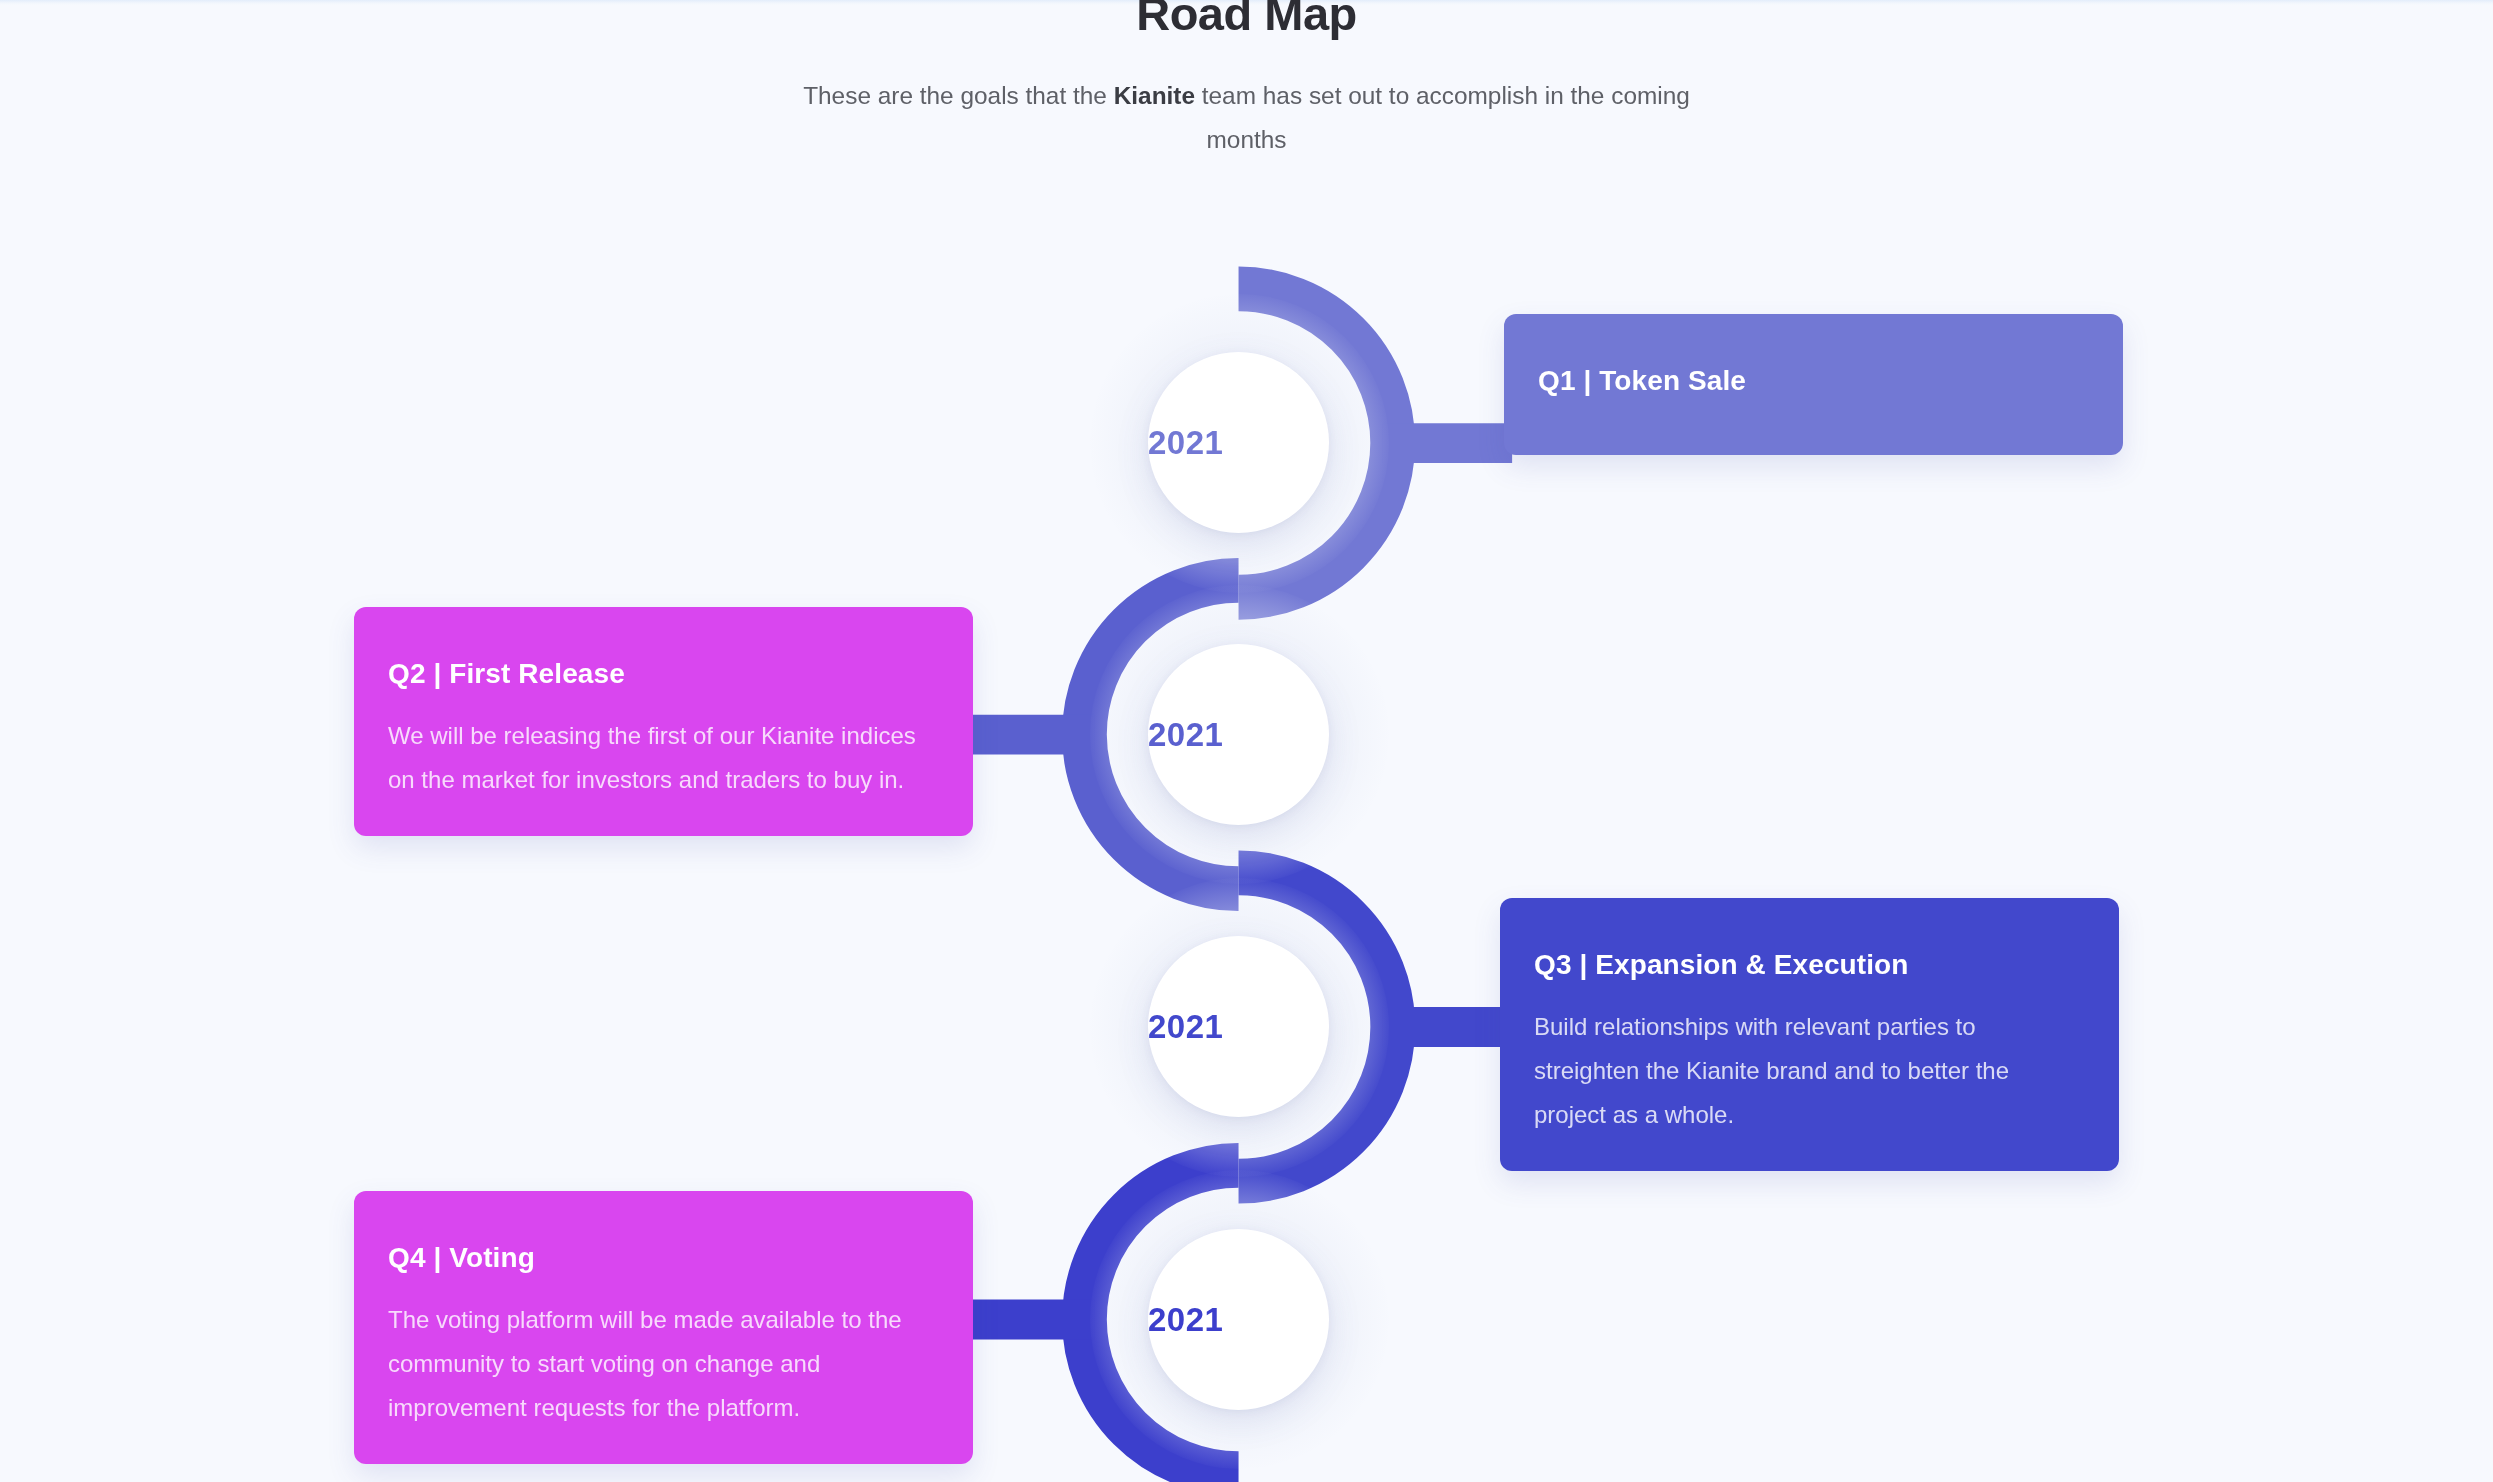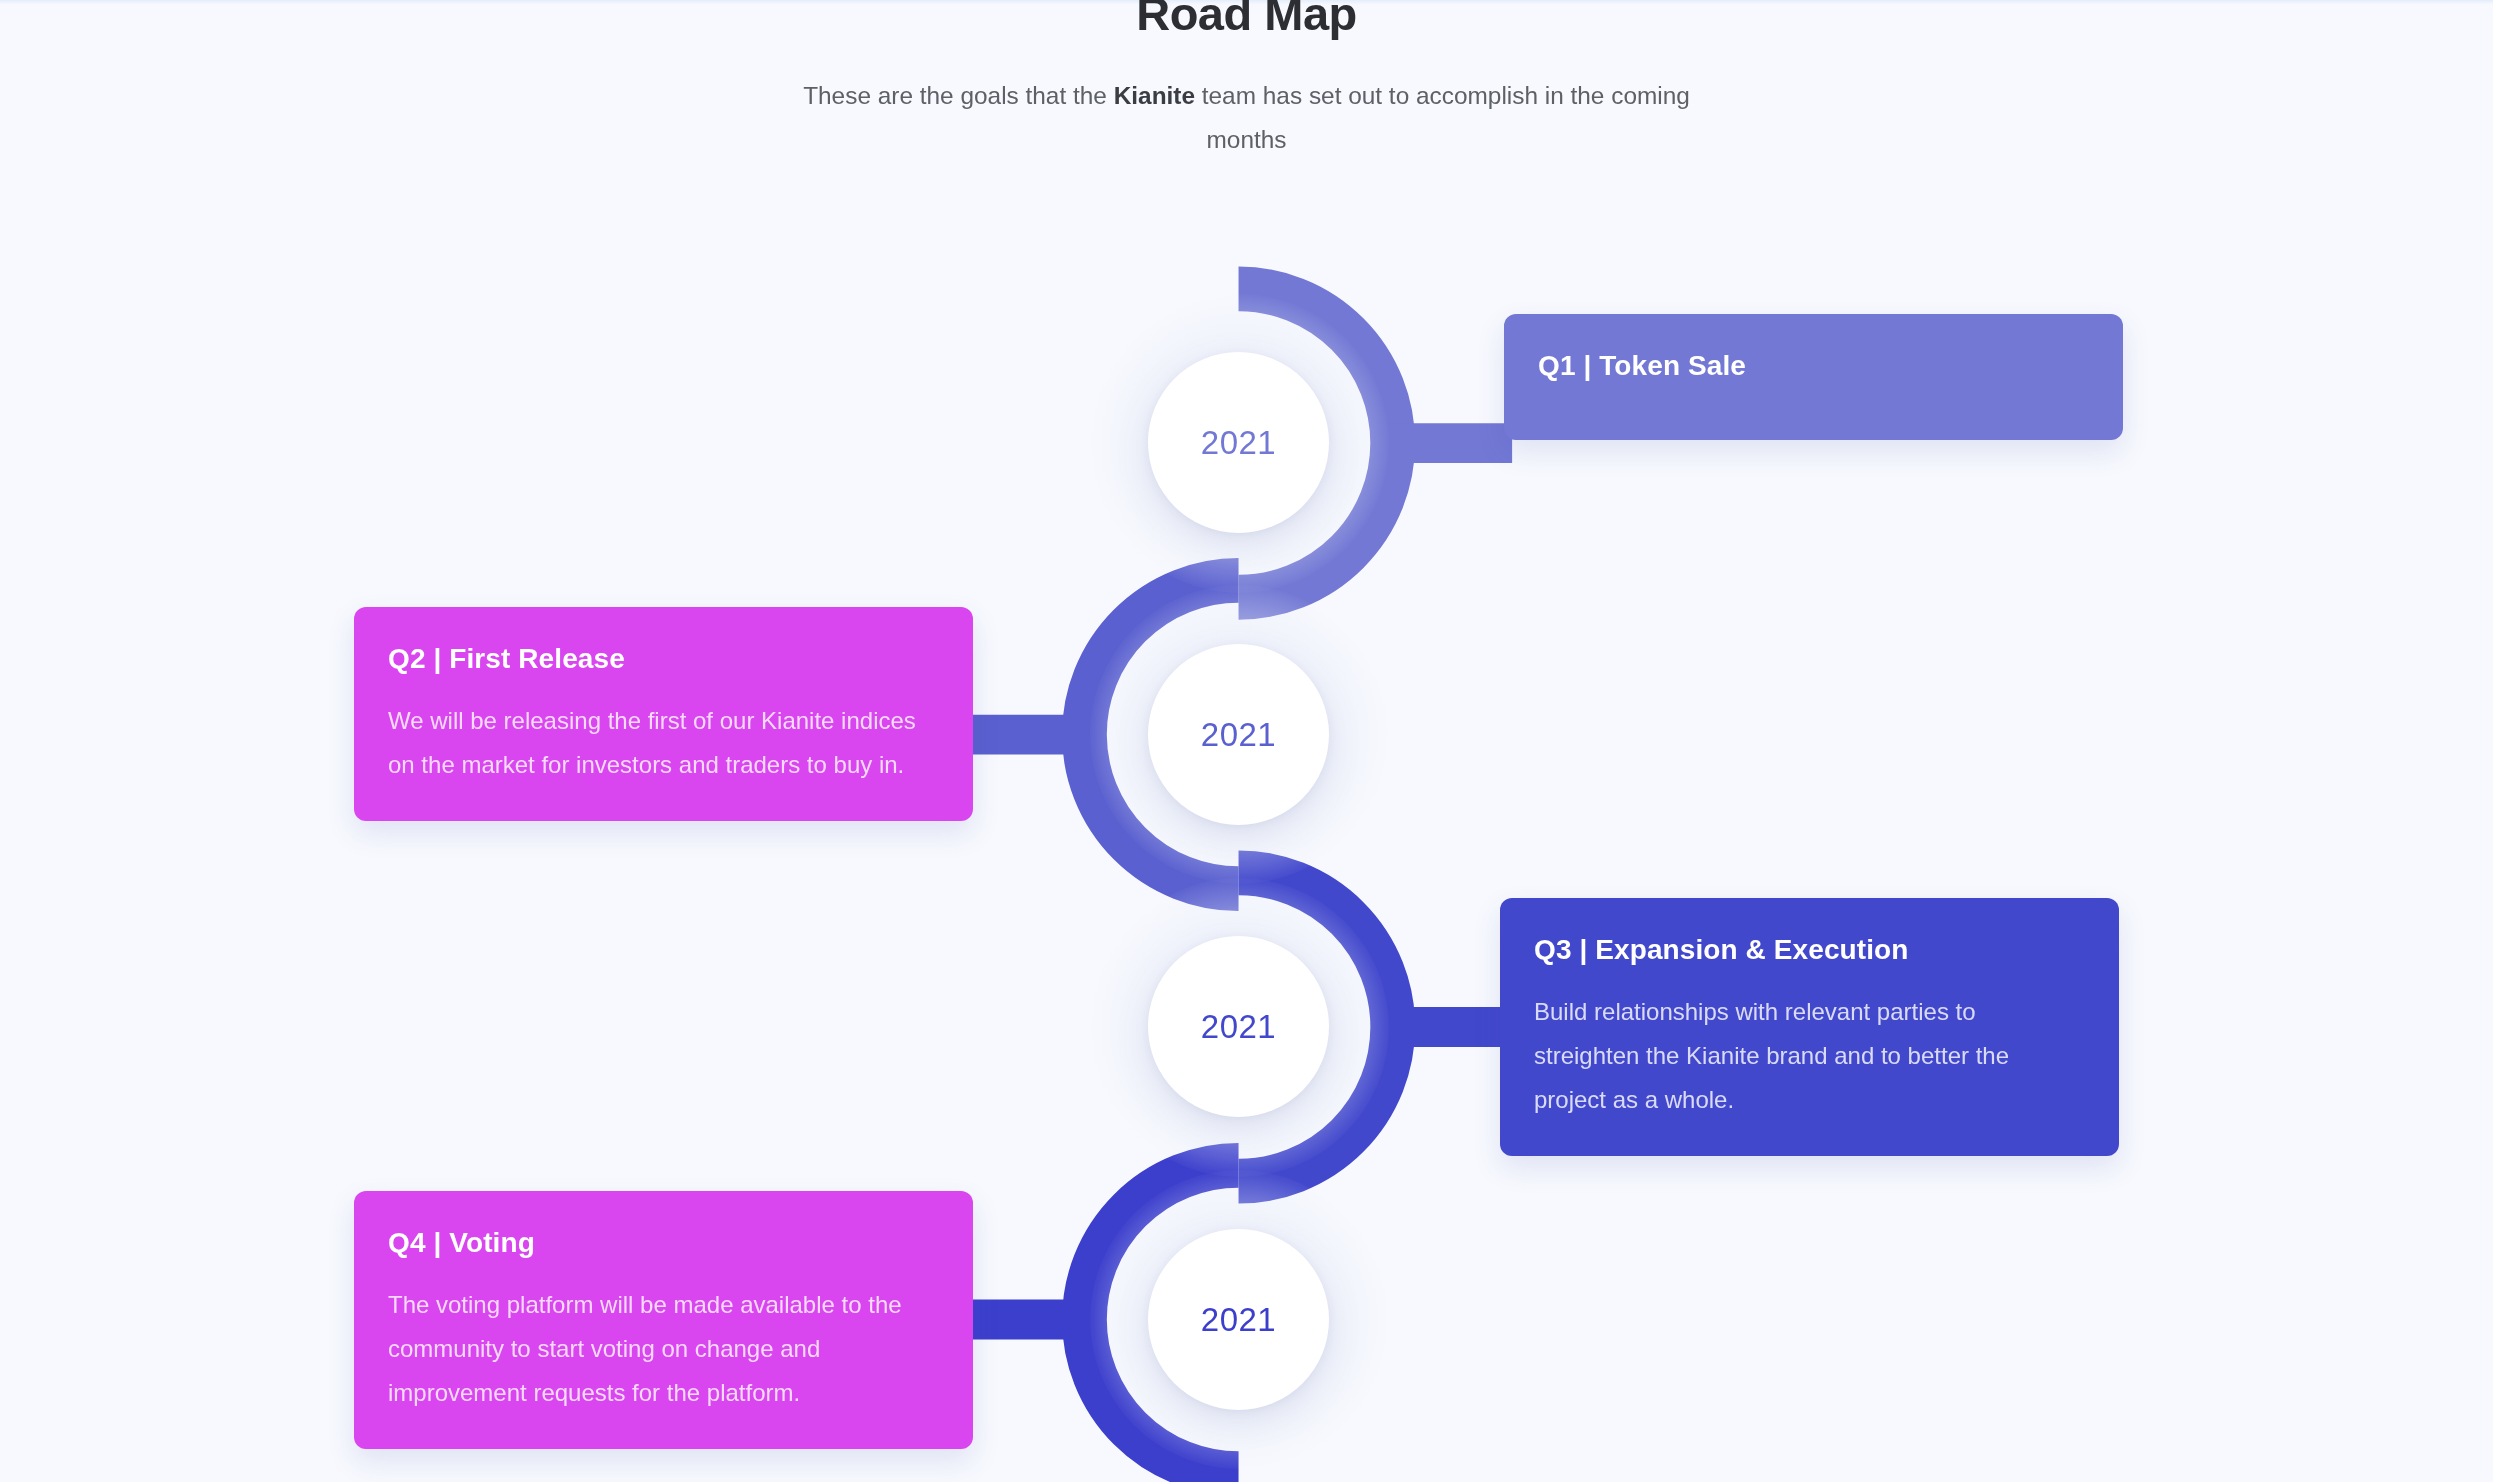--- a/index.html
+++ b/index.html
@@ -62,23 +62,23 @@
 
   .year-node {
     position: absolute;
     width: 181px;
     height: 181px;
     border-radius: 50%;
     background: #ffffff;
     box-shadow: 0 10px 34px rgba(80,90,160,0.13), 0 2px 8px rgba(80,90,160,0.07);
     display: flex;
     align-items: center;
-    justify-content: center;
+    justify-content: flex-start;
     font-size: 33px;
-    font-weight: 400;
+    font-weight: 700;
     letter-spacing: 0.5px;
   }
 
   .halo {
     position: absolute;
     width: 299px;
     height: 299px;
     border-radius: 50%;
     background: radial-gradient(circle, rgba(226,230,244,0.55) 0%, rgba(232,236,247,0.30) 55%, rgba(247,249,254,0) 72%);
     pointer-events: none;
@@ -90,21 +90,21 @@
     border-radius: 12px;
     padding: 30px 34px 34px 34px;
     box-sizing: border-box;
     box-shadow: 0 12px 28px rgba(70,80,170,0.13);
   }
   .card-title {
     font-size: 28px;
     font-weight: 800;
     color: #ffffff;
     letter-spacing: 0.1px;
-    margin: 4px 0 22px 0;
+    margin: 19px 0 22px 0;
     line-height: 36px;
   }
   .card-body {
     font-size: 24px;
     line-height: 44px;
     color: rgba(255,255,255,0.80);
     font-weight: 400;
   }
 </style>
 </head>

